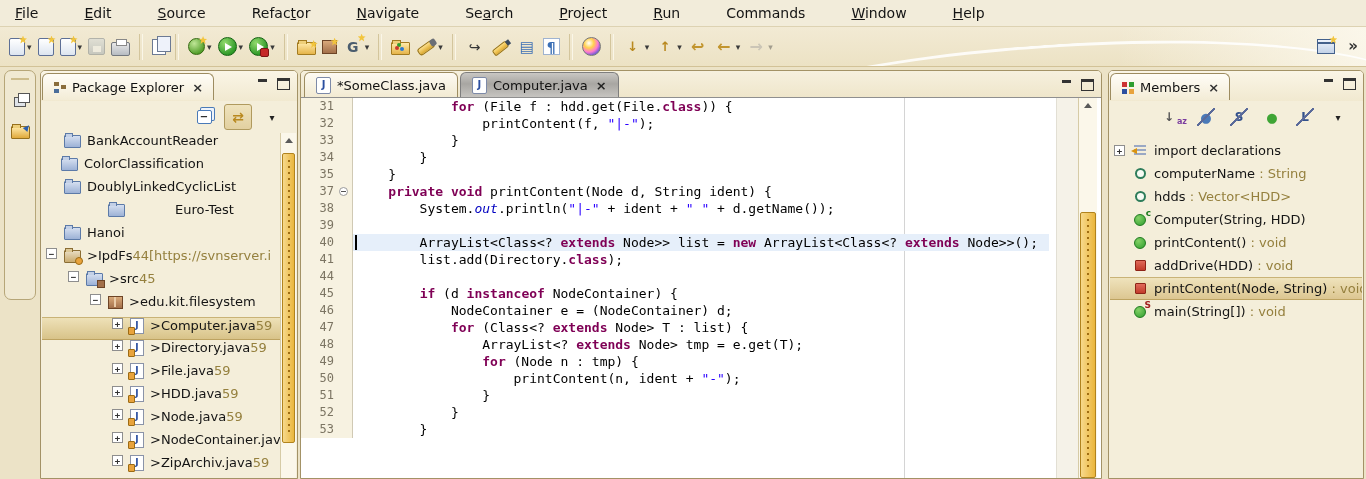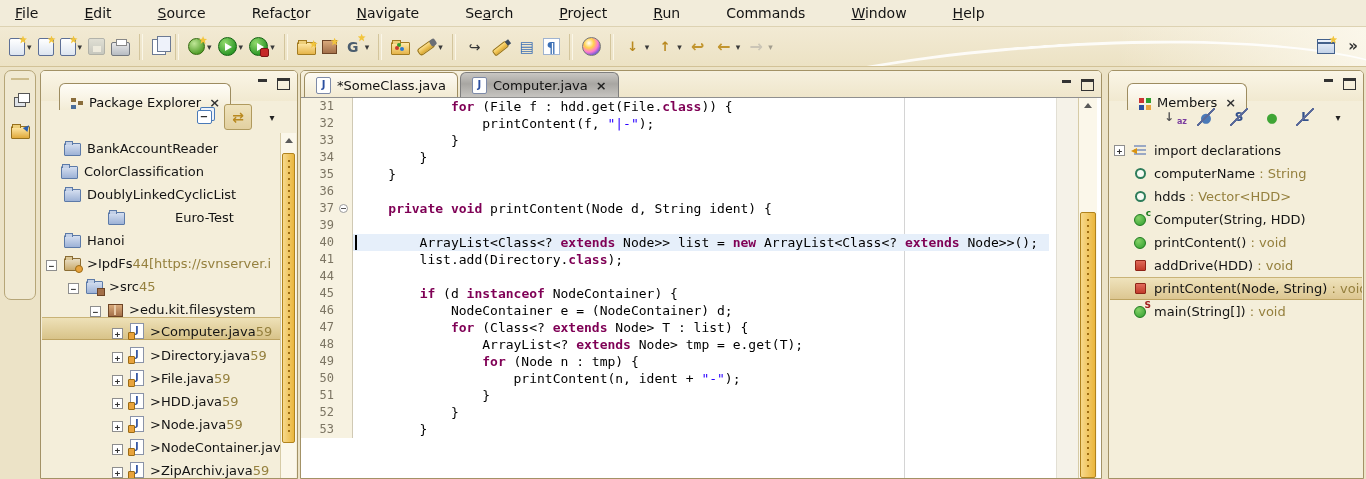--- a/index.html
+++ b/index.html
@@ -66,41 +66,41 @@
   .ic2-restore-view::before{content:"";position:absolute;left:3px;top:-5px;width:10px;height:8px;border:1px solid #555;background:#fff;}
   .ic2-open-perspective{width:17px;height:11px;background:linear-gradient(#ffe9a8,#e0aa3c);border:1px solid #97701c;border-radius:1px;position:relative;}
   .ic2-open-perspective::before{content:"";position:absolute;left:0;top:-3px;width:7px;height:3px;background:#eecf7a;border:1px solid #97701c;border-bottom:none;}
   .ic2-open-perspective::after{content:"";position:absolute;right:-2px;top:-5px;border:3px solid transparent;border-bottom:6px solid #2b5fb0;transform:rotate(40deg);}
   
   .panel{position:absolute;top:70px;bottom:0;background:#f4eeda;border:1px solid #a39266;border-radius:5px 5px 0 0;overflow:hidden;}
   #pkg{left:40px;width:256px;}
   #edit{left:300px;width:800px;}
   #memb{left:1108px;width:254px;}
   .phead{position:relative;height:30px;background:linear-gradient(#faf5e6,#f1e9d0);}
-  .ptab{position:absolute;left:18px;top:2px;height:26px;display:flex;align-items:flex-end;gap:6px;padding:0 10px;background:linear-gradient(#fffdf7,#f3ecd6);border:1px solid #9d8c60;border-bottom:none;border-radius:6px 6px 0 0;font-size:13px;color:#111;white-space:nowrap;margin-top:10px;}
+  .ptab{position:absolute;left:1px;top:2px;height:26px;display:flex;align-items:center;gap:6px;padding:0 10px;background:linear-gradient(#fffdf7,#f3ecd6);border:1px solid #9d8c60;border-bottom:none;border-radius:6px 6px 0 0;font-size:13px;color:#111;white-space:nowrap;}
   .pclose{color:#333;font-size:13px;font-weight:bold;margin-left:2px;}
   .minmax{position:absolute;right:7px;top:7px;display:flex;gap:7px;z-index:5;}
   .wbtn{width:13px;height:11px;position:relative;}
   .wbtn.min::after{content:"";position:absolute;left:1px;top:1px;width:9px;height:3px;background:#333;}
   .wbtn.max::after{content:"";position:absolute;left:0;top:0;width:11px;height:8px;border:1px solid #333;border-top:3px solid #333;}
   .pbar{height:32px;display:flex;justify-content:flex-end;align-items:center;gap:7px;padding-right:12px;}
   .pb-btn{width:26px;height:24px;display:flex;align-items:center;justify-content:center;position:relative;border-radius:3px;}
   .pb-btn.pressed{background:linear-gradient(#efe3bd,#e2d0a0);border:1px solid #b09a5e;}
   .ic-collapse-all{width:13px;height:12px;border:1px solid #4a7ab8;background:#fff;color:#222;font:bold 10px/10px "DejaVu Sans",sans-serif;text-align:center;border-radius:2px;box-shadow:3px -3px 0 -1px #eef3fa,3px -3px 0 0 #4a7ab8;}
   .ic-link-with-editor{color:#b9891f;font-weight:bold;font-size:14px;}
   .ic-view-menu{color:#222;font-size:10px;}
   .ic-sort{color:#555;font-weight:bold;font-size:12px;padding-right:8px;}
   .ic-sort::after{content:"az";position:absolute;right:-1px;bottom:1px;font:bold 8px "DejaVu Sans",sans-serif;color:#7a3b9e;}
   .ic-filter-fields{color:#4a7ab8;font-size:13px;}
   .ic-show-public{color:#3fa535;font-size:13px;}
   .ic-filter-static,.ic-filter-local{color:#33518c;font-weight:bold;font-size:12px;}
   .ic-filter-fields::after,.ic-filter-static::after,.ic-filter-local::after{content:"";position:absolute;left:1px;right:1px;top:1px;bottom:1px;background:linear-gradient(135deg,transparent 45%,#5a6a9a 45% 55%,transparent 55%);}
   
   .tree{position:absolute;top:62px;left:1px;right:16px;bottom:0;font-size:13px;color:#141414;overflow:hidden;}
-  .trow{height:23px;display:flex;align-items:flex-end;white-space:nowrap;box-sizing:border-box;}
+  .trow{height:23px;display:flex;align-items:flex-start;white-space:nowrap;box-sizing:border-box;}
   .trow.selected{background:linear-gradient(#eee1b8,#d8c389);border-top:1px solid #c9b377;border-bottom:1px solid #bda361;}
   .expcell{width:18px;flex:none;display:flex;justify-content:flex-start;}
   .exp{width:11px;height:11px;border:1px solid #8e8e8e;background:#fff;font:bold 9px/10px "DejaVu Sans Mono",monospace;text-align:center;color:#333;box-sizing:border-box;}
   .ticon{flex:none;margin-right:6px;position:relative;}
   .ti-folder,.ti-project,.ti-src{width:15px;height:11px;background:linear-gradient(#d5dff0,#9db2d6);border:1px solid #5c7aa8;border-radius:1px;position:relative;margin-top:2px;}
   .ti-folder::before,.ti-project::before,.ti-src::before{content:"";position:absolute;left:0;top:-3px;width:6px;height:3px;background:#c3d0e6;border:1px solid #5c7aa8;border-bottom:none;}
   .ti-project{background:linear-gradient(#e8dcc2,#c9ab6e);border-color:#8a6d34;}
   .ti-project::before{background:#dcc795;border-color:#8a6d34;}
   .ti-project::after{content:"";position:absolute;right:-3px;bottom:-3px;width:6px;height:6px;background:#e8a33d;border:1px solid #9c6b14;border-radius:50%;}
   .ti-src::after{content:"";position:absolute;right:-3px;bottom:-3px;width:6px;height:6px;background:#a3704a;border:1px solid #6d4426;}
@@ -500,30 +500,30 @@
             <span class="lnm">34</span>
             <span class="foldcol"></span>
             <span class="cline"><span class="tk-p">        }</span></span>
           </div>
           <div class="crow">
             <span class="lnm">35</span>
             <span class="foldcol"></span>
             <span class="cline"><span class="tk-p">    }</span></span>
           </div>
           <div class="crow">
-            <span class="lnm">36</span>
-            <span class="foldcol"></span>
-            <span class="cline"></span>
-          </div>
-          <div class="crow">
             <span class="lnm">37</span>
             <span class="foldcol">
               <span class="fmark"></span>
             </span>
             <span class="cline"><span class="tk-p">    </span><span class="tk-k">private</span><span class="tk-p"> </span><span class="tk-k">void</span><span class="tk-p"> printContent(Node d, String ident) {</span></span>
+          </div>
+          <div class="crow">
+            <span class="lnm">38</span>
+            <span class="foldcol"></span>
+            <span class="cline"><span class="tk-p">        System.</span><span class="tk-f">out</span><span class="tk-p">.println(</span><span class="tk-s">"|-"</span><span class="tk-p"> + ident + </span><span class="tk-s">" "</span><span class="tk-p"> + d.getName());</span></span>
           </div>
           <div class="crow">
             <span class="lnm">39</span>
             <span class="foldcol"></span>
             <span class="cline"></span>
           </div>
           <div class="crow cur">
             <span class="lnm">40</span>
             <span class="foldcol"></span>
             <span class="cline"><span class="tk-p">        ArrayList&lt;Class&lt;? </span><span class="tk-k">extends</span><span class="tk-p"> Node&gt;&gt; list = </span><span class="tk-k">new</span><span class="tk-p"> ArrayList&lt;Class&lt;? </span><span class="tk-k">extends</span><span class="tk-p"> Node&gt;&gt;();</span><span class="cursor"></span></span>

